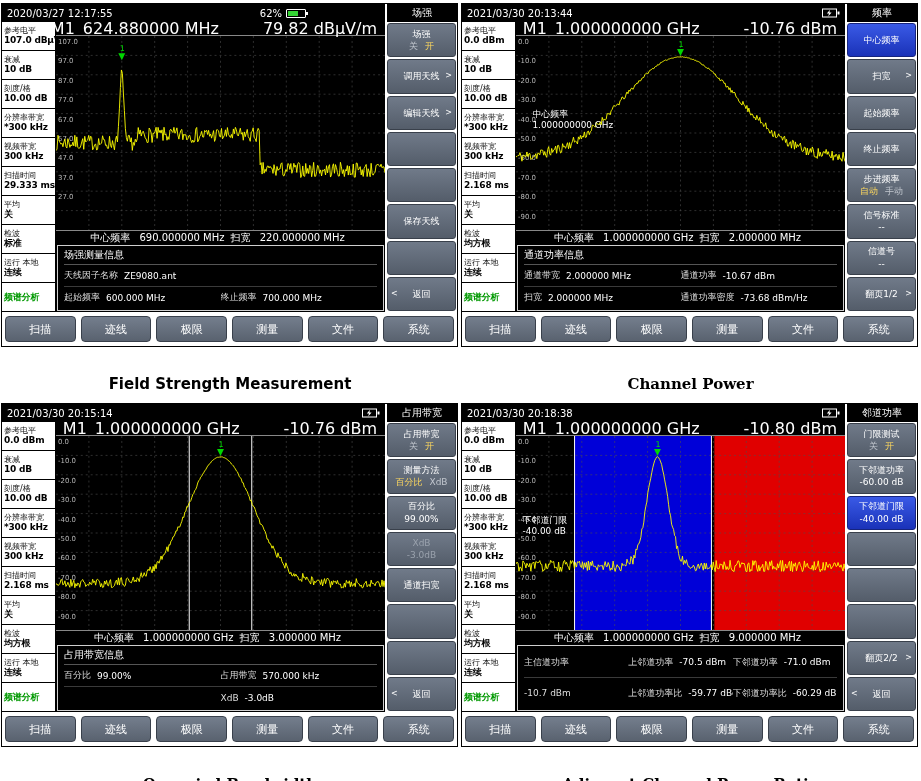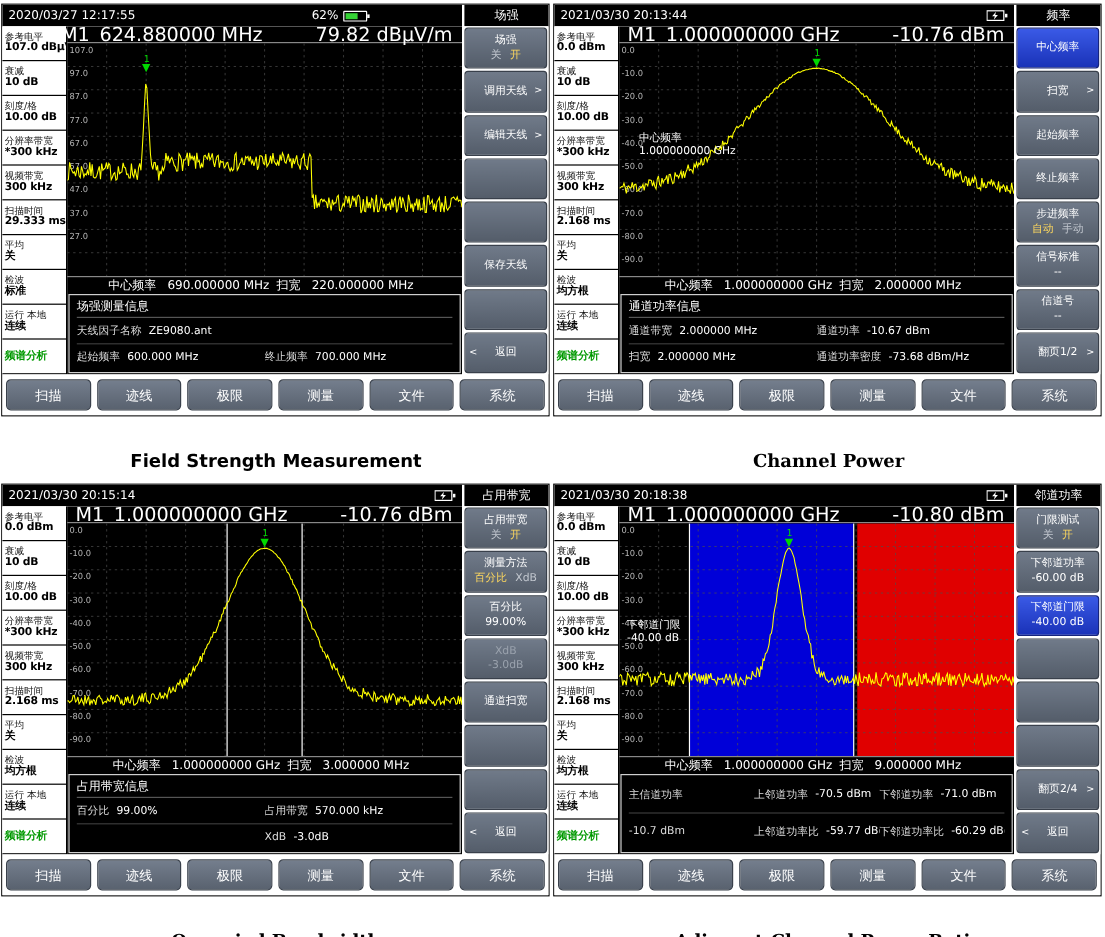--- a/index.html
+++ b/index.html
@@ -770,21 +770,21 @@
               <div class="menu-value">-60.00 dB</div>
             </div>
             <div class="menu-btn active">
               <div class="menu-label">下邻道门限</div>
               <div class="menu-value">-40.00 dB</div>
             </div>
             <div class="menu-btn"></div>
             <div class="menu-btn"></div>
             <div class="menu-btn"></div>
             <div class="menu-btn">
-              <div class="menu-label">翻页2/4</div>
+              <div class="menu-label">翻页2/2</div>
               <span class="arrow-right">&gt;</span>
             </div>
             <div class="menu-btn">
               <div class="menu-label">返回</div>
               <span class="arrow-left">&lt;</span>
             </div>
           </div>
       </div>
       <div class="bottomrow">
           <div class="hw-btn">扫描</div>

